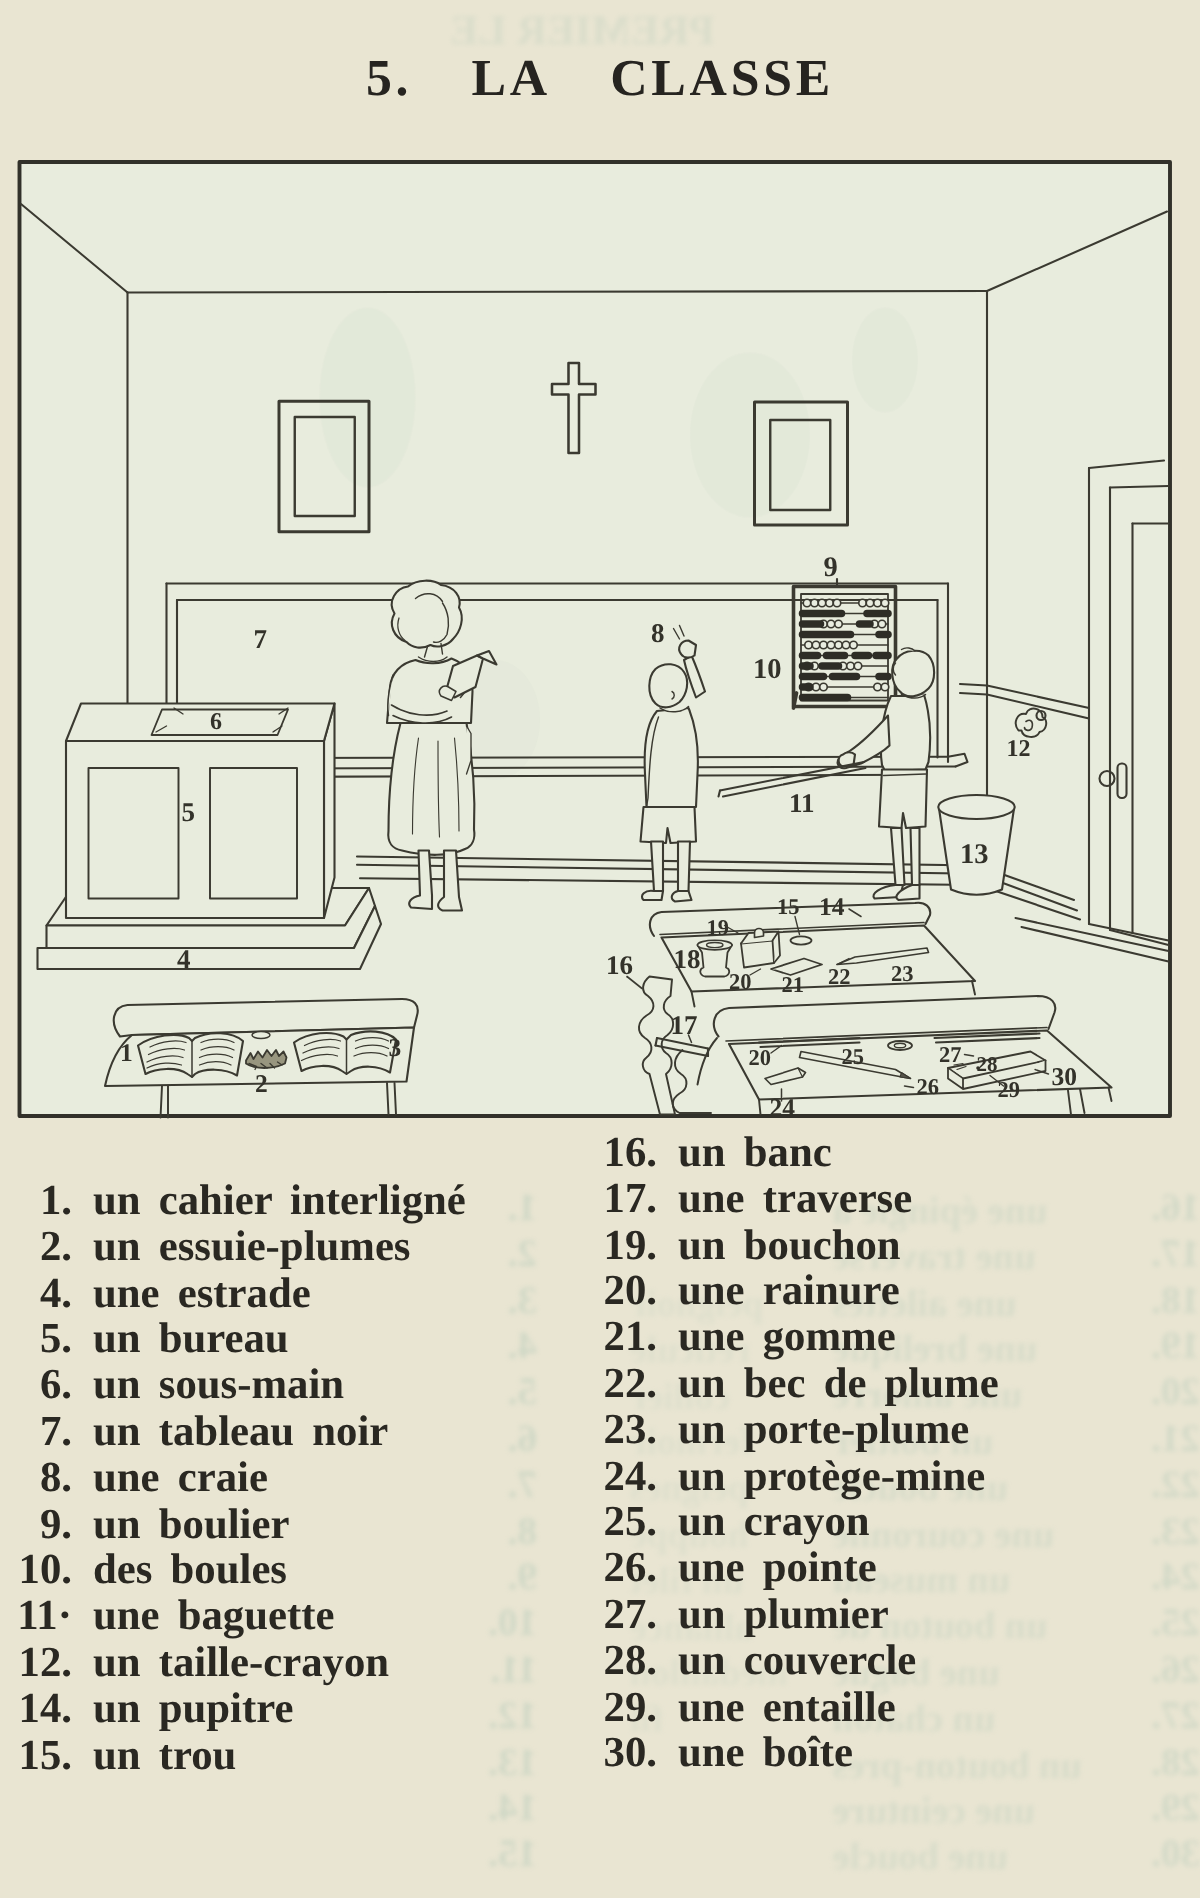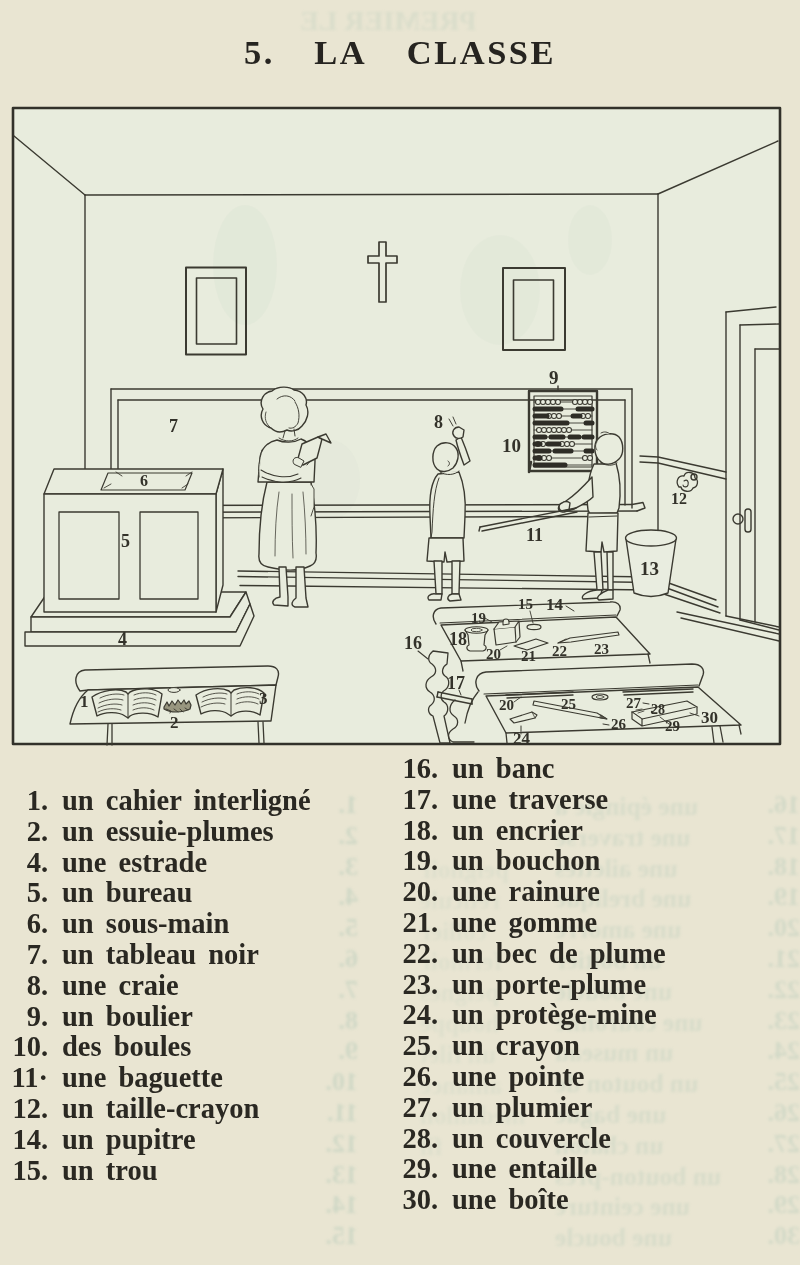--- a/index.html
+++ b/index.html
@@ -474,21 +474,20 @@
 <div class="row"><span class="num">10.</span><span class="t">des boules</span></div>
 <div class="row"><span class="num">11·</span><span class="t">une baguette</span></div>
 <div class="row"><span class="num">12.</span><span class="t">un taille-crayon</span></div>
 <div class="row"><span class="num">14.</span><span class="t">un pupitre</span></div>
 <div class="row"><span class="num">15.</span><span class="t">un trou</span></div>
 </div>
 
 <div class="col" id="colR" style="left:390px;top:754px">
 <div class="row"><span class="num">16.</span><span class="t">un banc</span></div>
 <div class="row"><span class="num">17.</span><span class="t">une traverse</span></div>
-<div class="row"><span class="num">18.</span><span class="t">un encrier</span></div>
 <div class="row"><span class="num">19.</span><span class="t">un bouchon</span></div>
 <div class="row"><span class="num">20.</span><span class="t">une rainure</span></div>
 <div class="row"><span class="num">21.</span><span class="t">une gomme</span></div>
 <div class="row"><span class="num">22.</span><span class="t">un bec de plume</span></div>
 <div class="row"><span class="num">23.</span><span class="t">un porte-plume</span></div>
 <div class="row"><span class="num">24.</span><span class="t">un protège-mine</span></div>
 <div class="row"><span class="num">25.</span><span class="t">un crayon</span></div>
 <div class="row"><span class="num">26.</span><span class="t">une pointe</span></div>
 <div class="row"><span class="num">27.</span><span class="t">un plumier</span></div>
 <div class="row"><span class="num">28.</span><span class="t">un couvercle</span></div>

